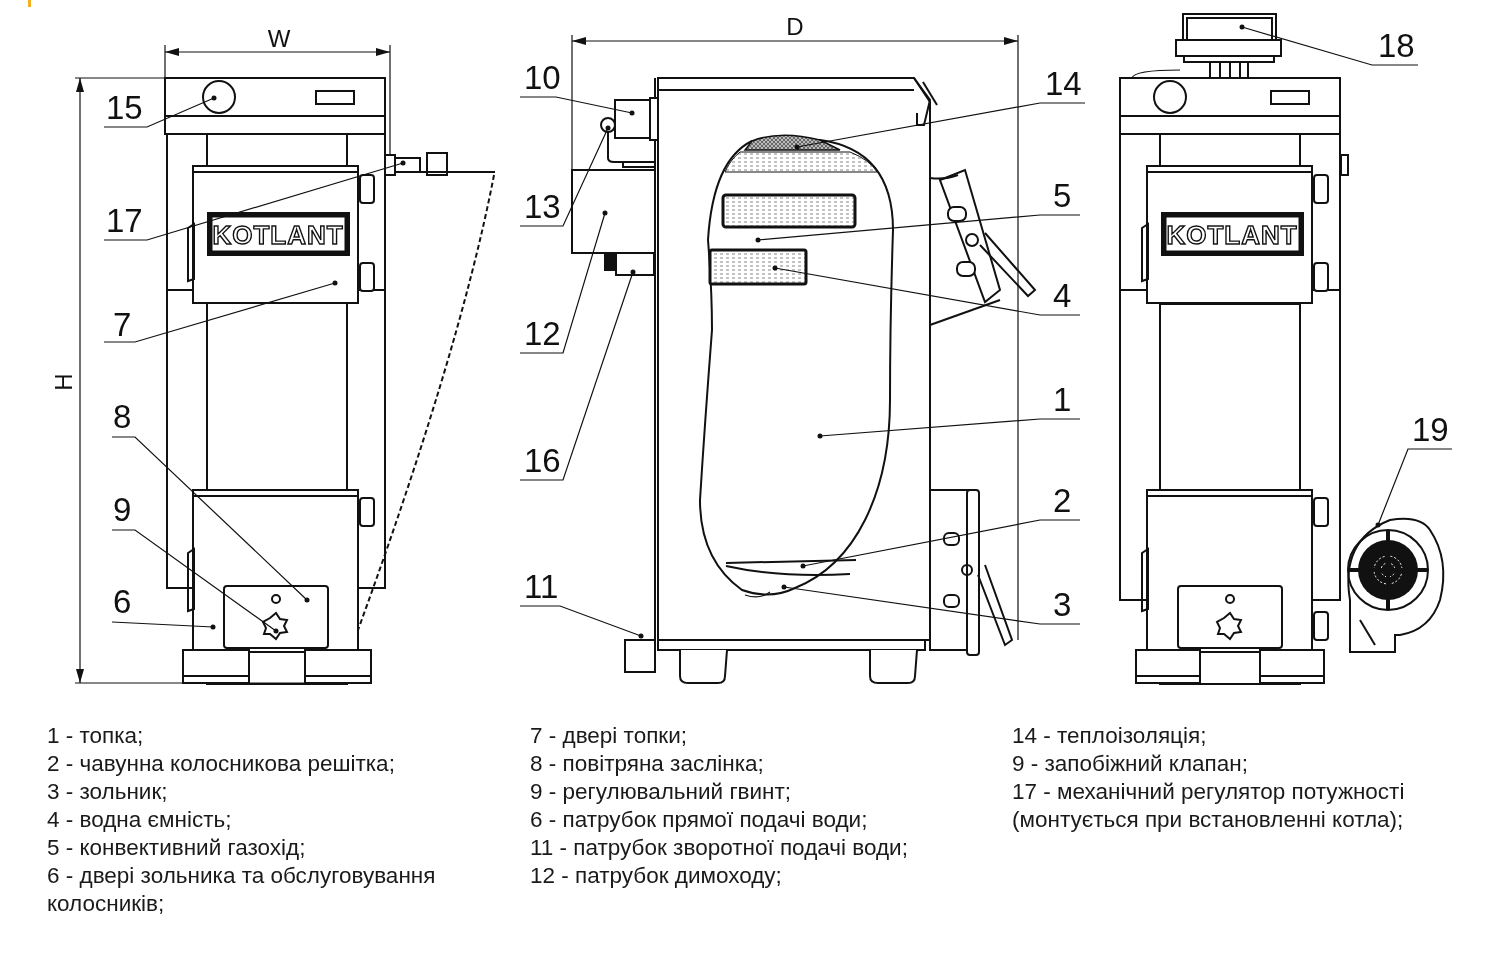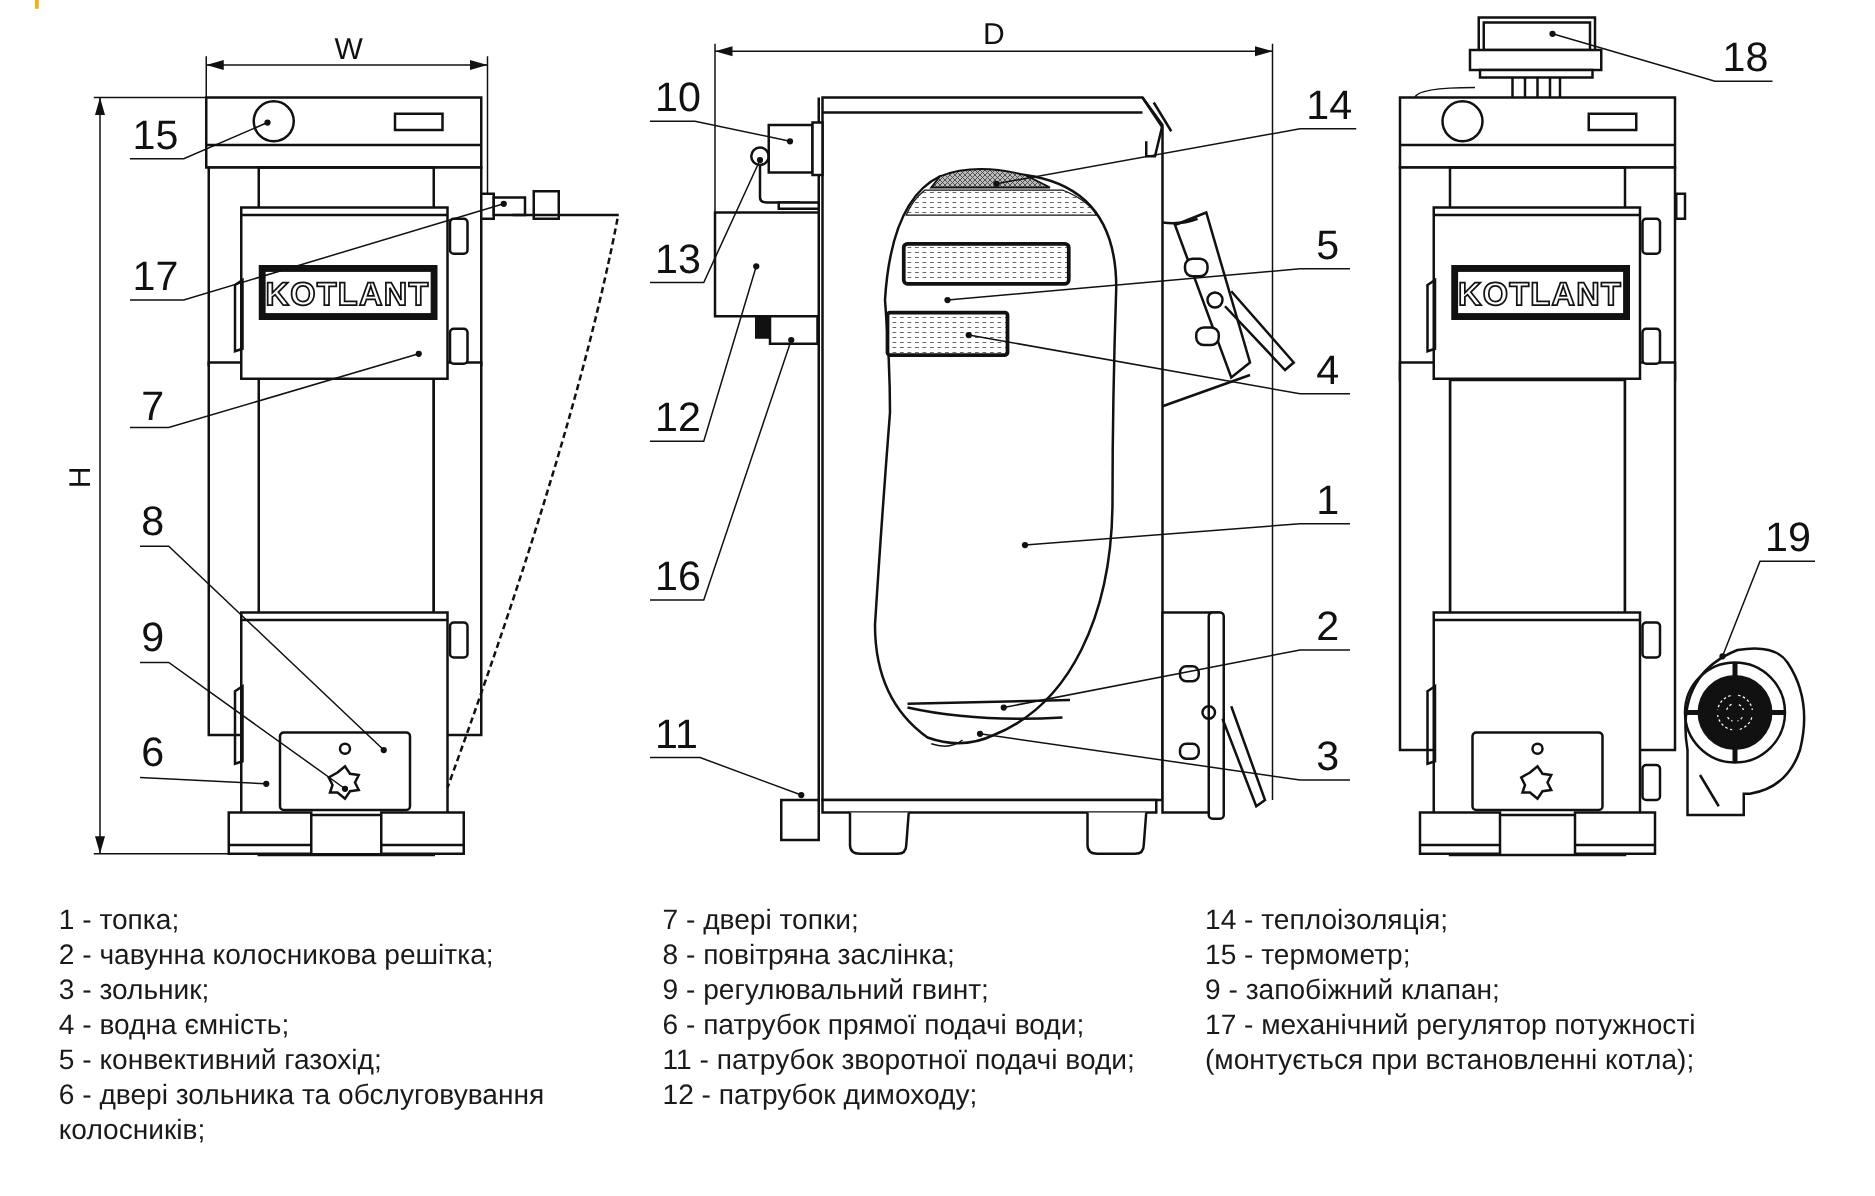--- a/index.html
+++ b/index.html
@@ -9,21 +9,21 @@
   .thin { stroke:#111; fill:none; stroke-width:1.2; }
   .fillw { fill:#fff; stroke:#111; stroke-width:2; }
   .blk { fill:#111; }
   .num { font-family:"Liberation Sans", sans-serif; font-size:33px; fill:#111; }
   .dimtxt { font-family:"Liberation Sans", sans-serif; font-size:24px; fill:#111; }
   .logo { font-family:"Liberation Sans", sans-serif; font-size:26px; font-weight:bold; fill:#fff; stroke:#111; stroke-width:1.4; letter-spacing:1px; }
   .legend-col { position:absolute; top:722px; font-size:22.5px; line-height:28px; color:#1a1a1a; white-space:nowrap; }
   .legend-col div { margin:0; }
   #col1 { left:47px; }
   #col2 { left:530px; }
-  #col3 { left:964px; }
+  #col3 { left:1012px; }
   .accent-mark { position:absolute; left:28px; top:0; width:3px; height:7px; background:#f2b01e; }
 </style>
 </head>
 <body>
 
 <div class="accent-mark" style="background: rgb(242, 176, 30);"></div>
 
 <svg id="diagram" viewBox="0 0 1500 710" xmlns="http://www.w3.org/2000/svg">
   <defs>
     <pattern id="dots" width="6" height="4" patternUnits="userSpaceOnUse">
@@ -316,17 +316,16 @@
 <div id="col2" class="legend-col">
   <div>7 - двері топки;</div>
   <div>8 - повітряна заслінка;</div>
   <div>9 - регулювальний гвинт;</div>
   <div>6 - патрубок прямої подачі води;</div>
   <div>11 - патрубок зворотної подачі води;</div>
   <div>12 - патрубок димоходу;</div>
 </div>
 <div id="col3" class="legend-col">
   <div>14 - теплоізоляція;</div>
-  <div>15 - термометр;</div>
   <div>9 - запобіжний клапан;</div>
   <div>17 - механічний регулятор потужності</div>
   <div>(монтується при встановленні котла);</div>
 </div>
 
 </body></html>

